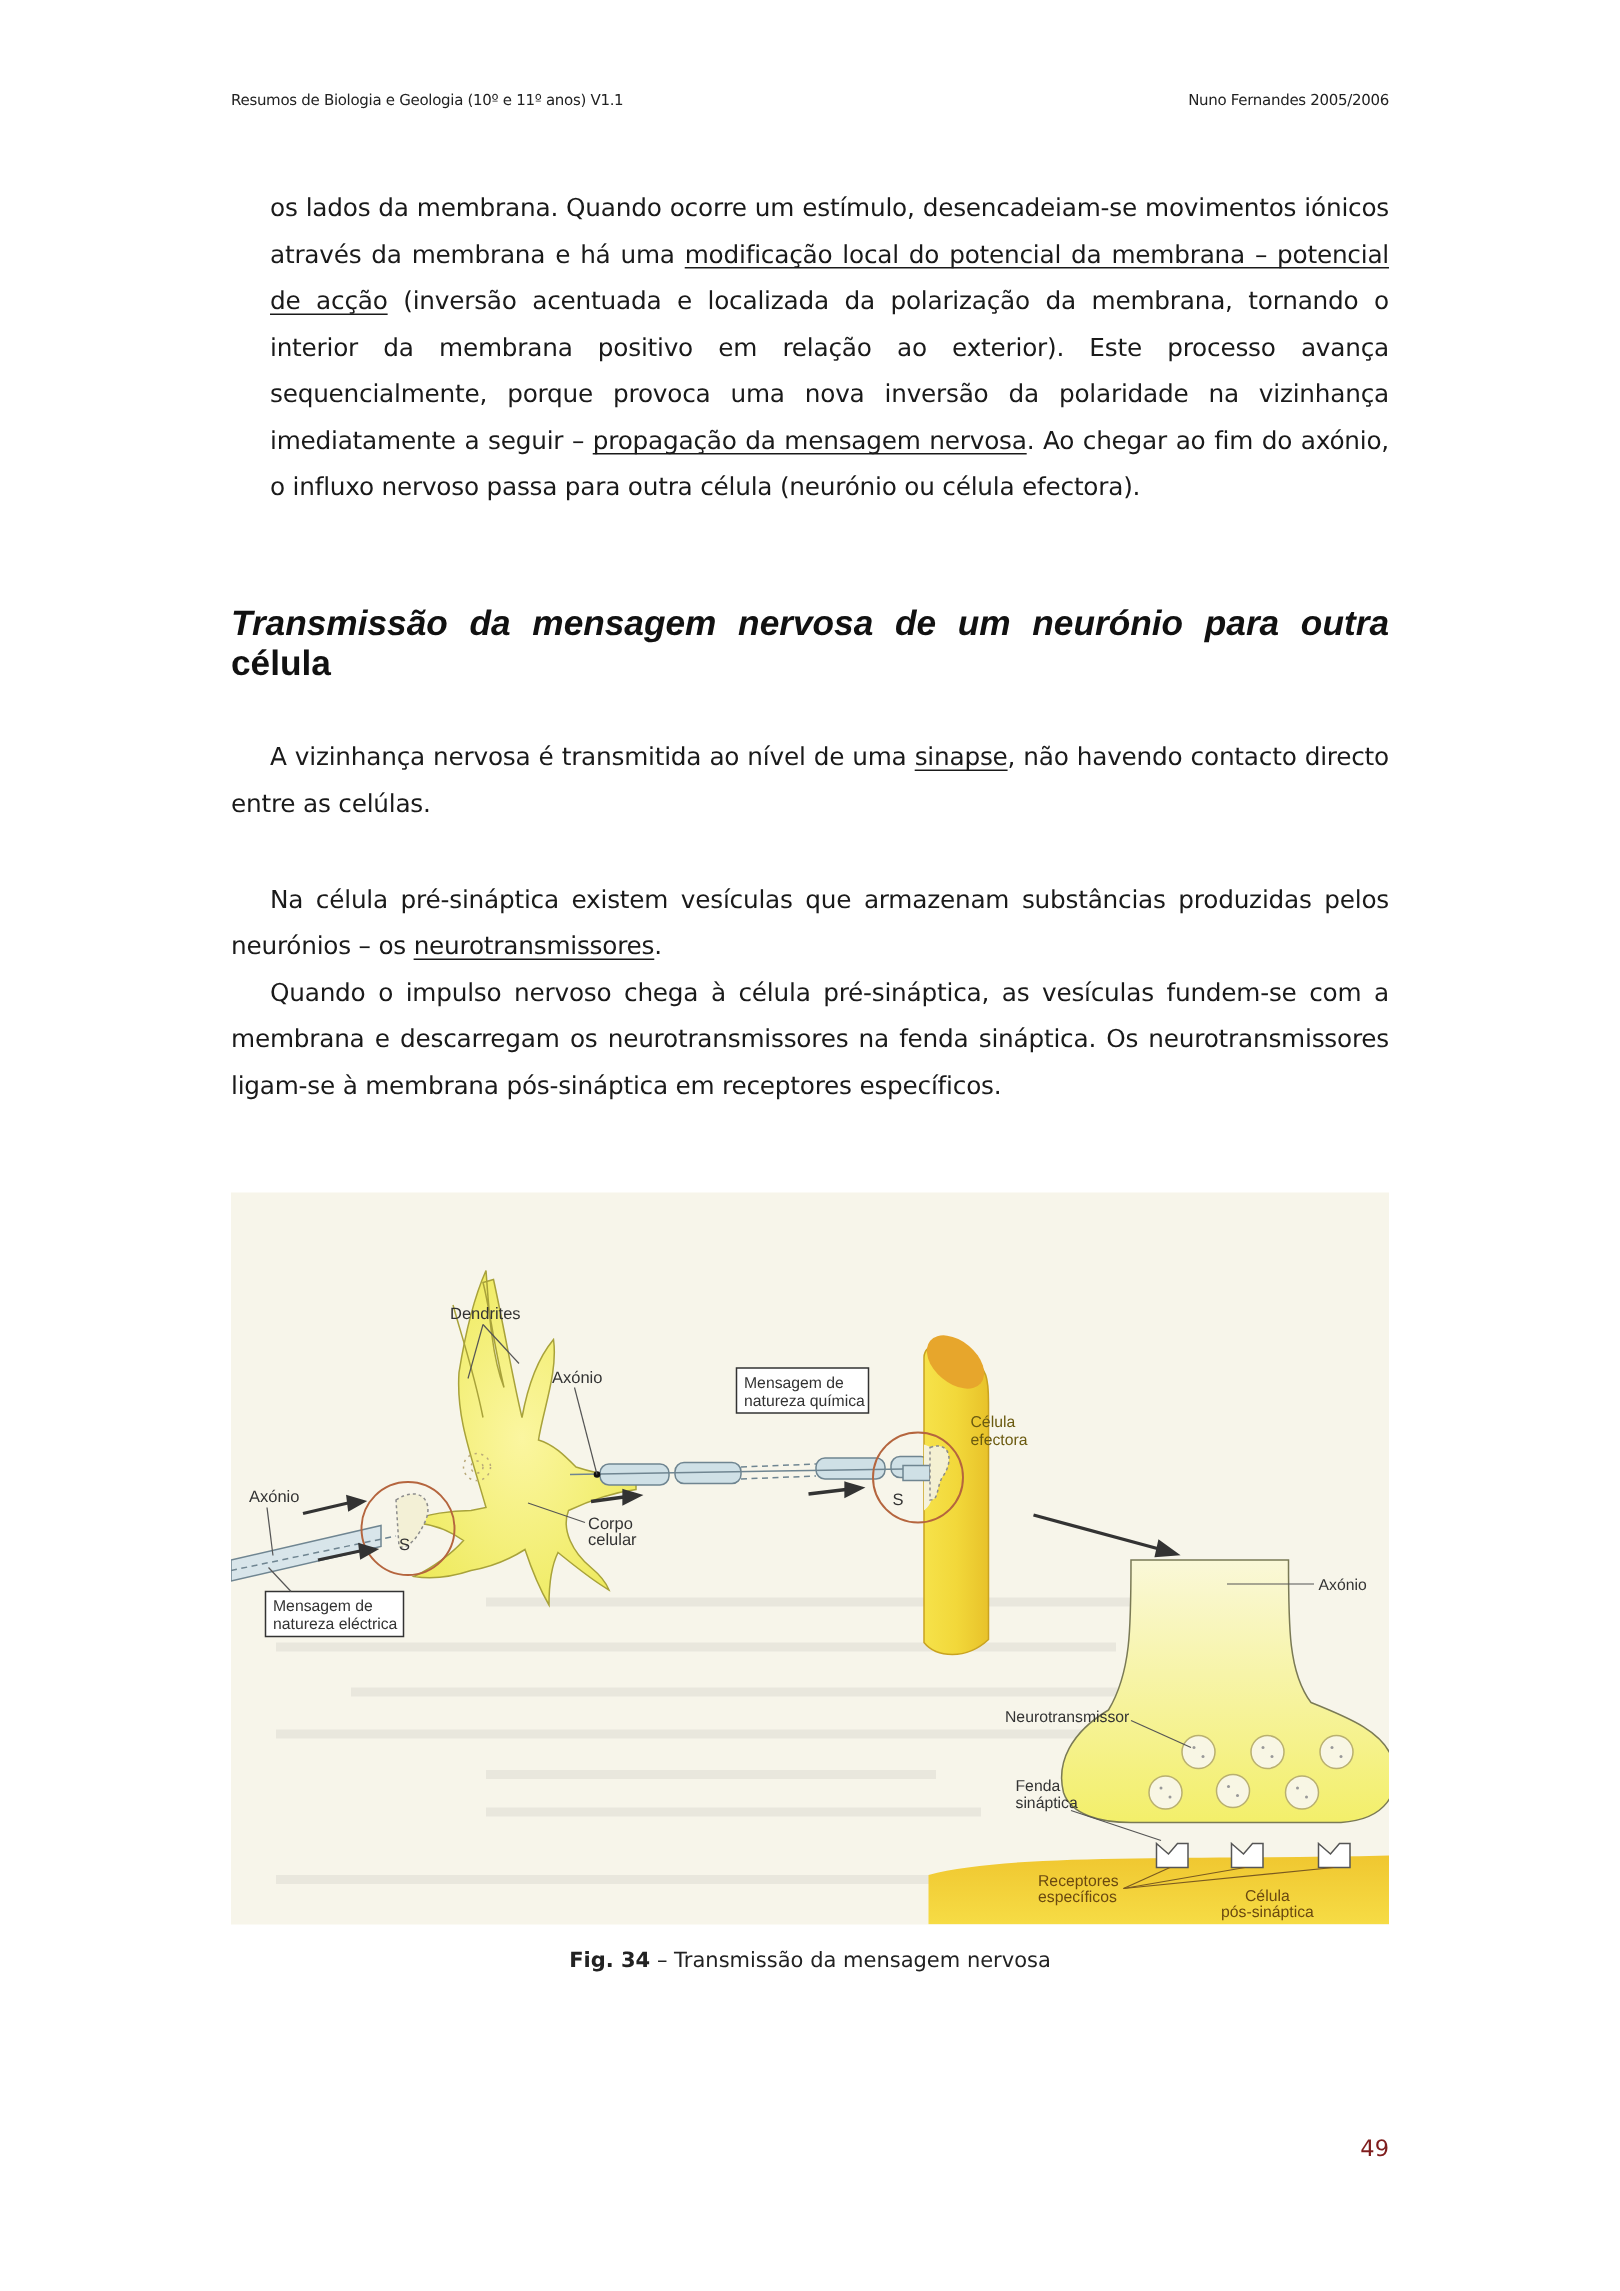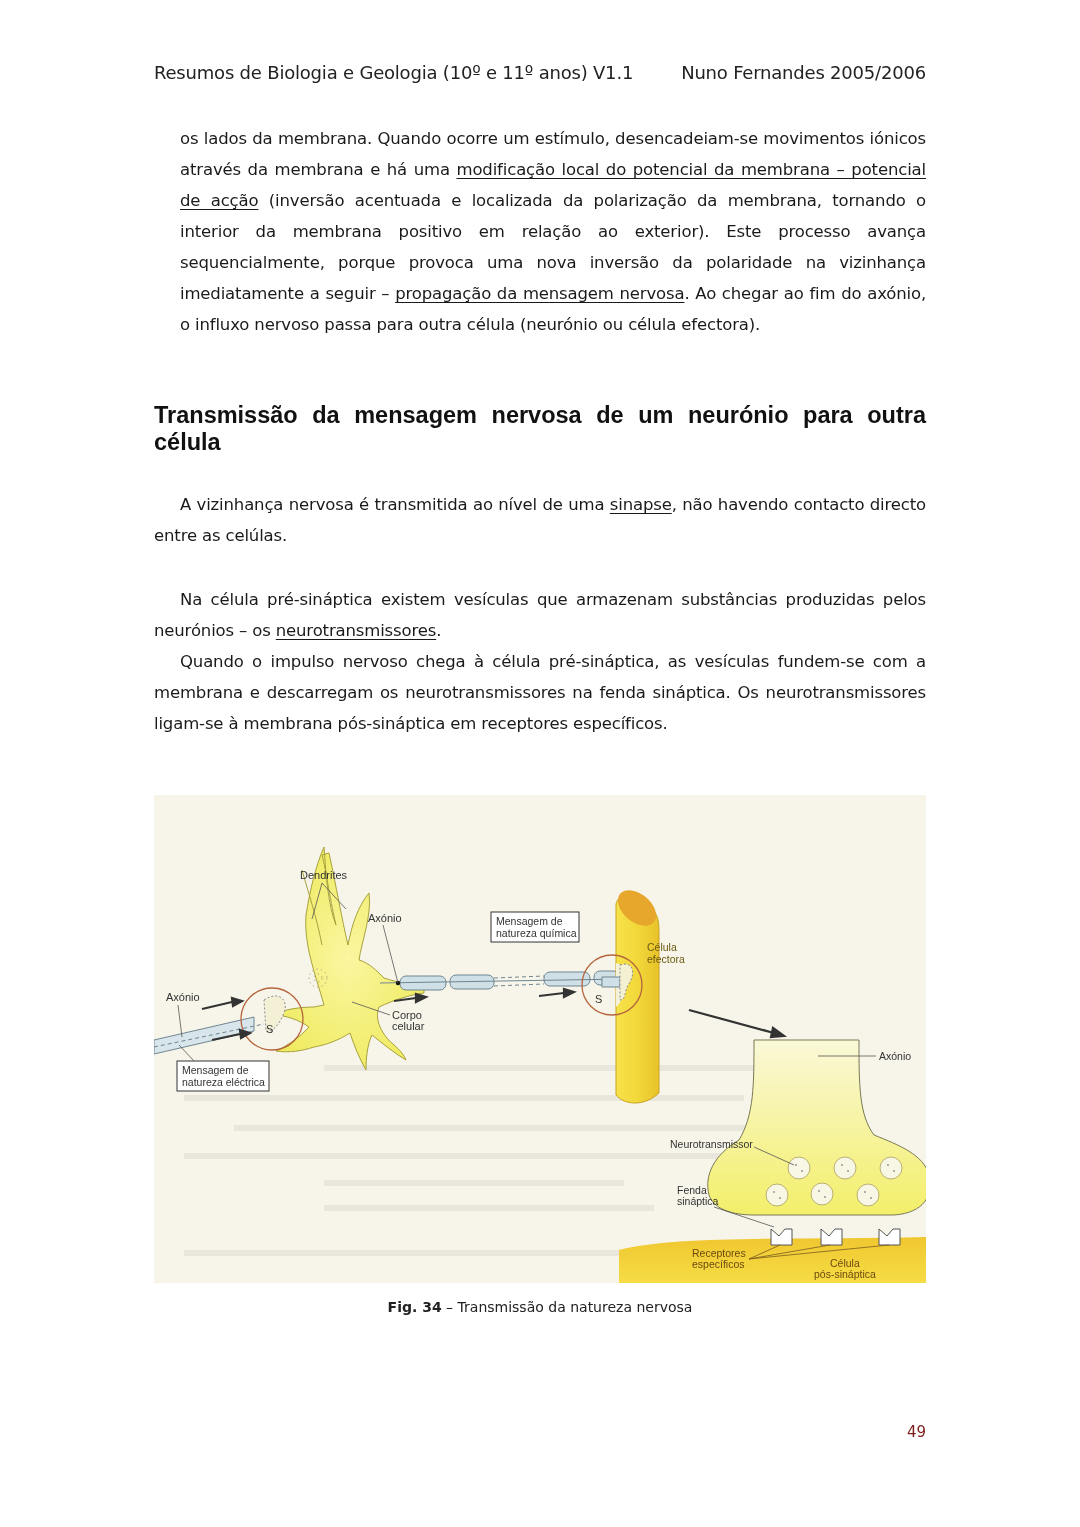--- a/index.html
+++ b/index.html
@@ -1,30 +1,30 @@
 <!DOCTYPE html>
 <html><head>
 <meta charset="utf-8">
 <style>
   html, body { margin: 0; padding: 0; background: #ffffff; }
   body { width: 1080px; height: 1527px; position: relative; overflow: hidden;
          font-family: "DejaVu Sans", sans-serif; color: #1a1a1a; }
   .header { position: absolute; top: 62px; left: 154px; width: 772px; height: 24px;
-            font-size: 18px; font-family: "DejaVu Sans", sans-serif; color: #222; letter-spacing: -0.2px; }
+            font-size: 10px; font-family: "DejaVu Sans", sans-serif; color: #222; letter-spacing: -0.2px; }
   .header .left { position: absolute; left: 0; top: 0; }
   .header .right { position: absolute; right: 0; top: 0; }
   .para { position: absolute; left: 154px; width: 772px; font-size: 16.5px; line-height: 31px;
           text-align: justify; letter-spacing: -0.15px; }
   .para p { margin: 0; }
   .indent { text-indent: 26px; }
   .u { text-decoration: underline; text-underline-offset: 3px; }
   .heading { position: absolute; left: 154px; top: 402px; width: 772px;
              font-family: "Liberation Sans", sans-serif; font-weight: bold; font-size: 23.5px;
              line-height: 27px; text-align: justify; text-align-last: left; color: #111; }
-  .heading .l1 { display: block; text-align: justify; text-align-last: justify; }
+  .heading .l1 { display: block; text-align: justify; text-align-last: justify; font-style: italic; }
   .figure { position: absolute; left: 154px; top: 795px; width: 772px; height: 488px;
             background: #f7f5ea; overflow: hidden; }
   .caption { position: absolute; left: 0; width: 1080px; top: 1299px; text-align: center;
              font-size: 14px; color: #222; }
   .caption b { font-weight: bold; text-align: right; }
   .pagenum { position: absolute; right: 154px; top: 1423px; font-size: 15px; color: #7f1d1d; }
   svg text { font-family: "Liberation Sans", sans-serif; }
 </style>
 </head>
 <body>
@@ -211,16 +211,16 @@
       <line x1="595" y1="464" x2="626" y2="450"></line>
         <line x1="595" y1="464" x2="676" y2="450"></line>
         <line x1="595" y1="464" x2="735" y2="450"></line>
     </g>
     <text x="676" y="472" font-size="10.5" fill="#6b4a10">Célula</text>
     <text x="660" y="483" font-size="10.5" fill="#6b4a10">pós-sináptica</text>
   </svg>
 </div>
 
 <div class="caption">
-  <b>Fig. 34</b><span> – Transmissão da natureza nervosa</span>
+  <b>Fig. 34</b><span> – Transmissão da mensagem nervosa</span>
 </div>
 
 <div class="pagenum">49</div>
 
 </body></html>

